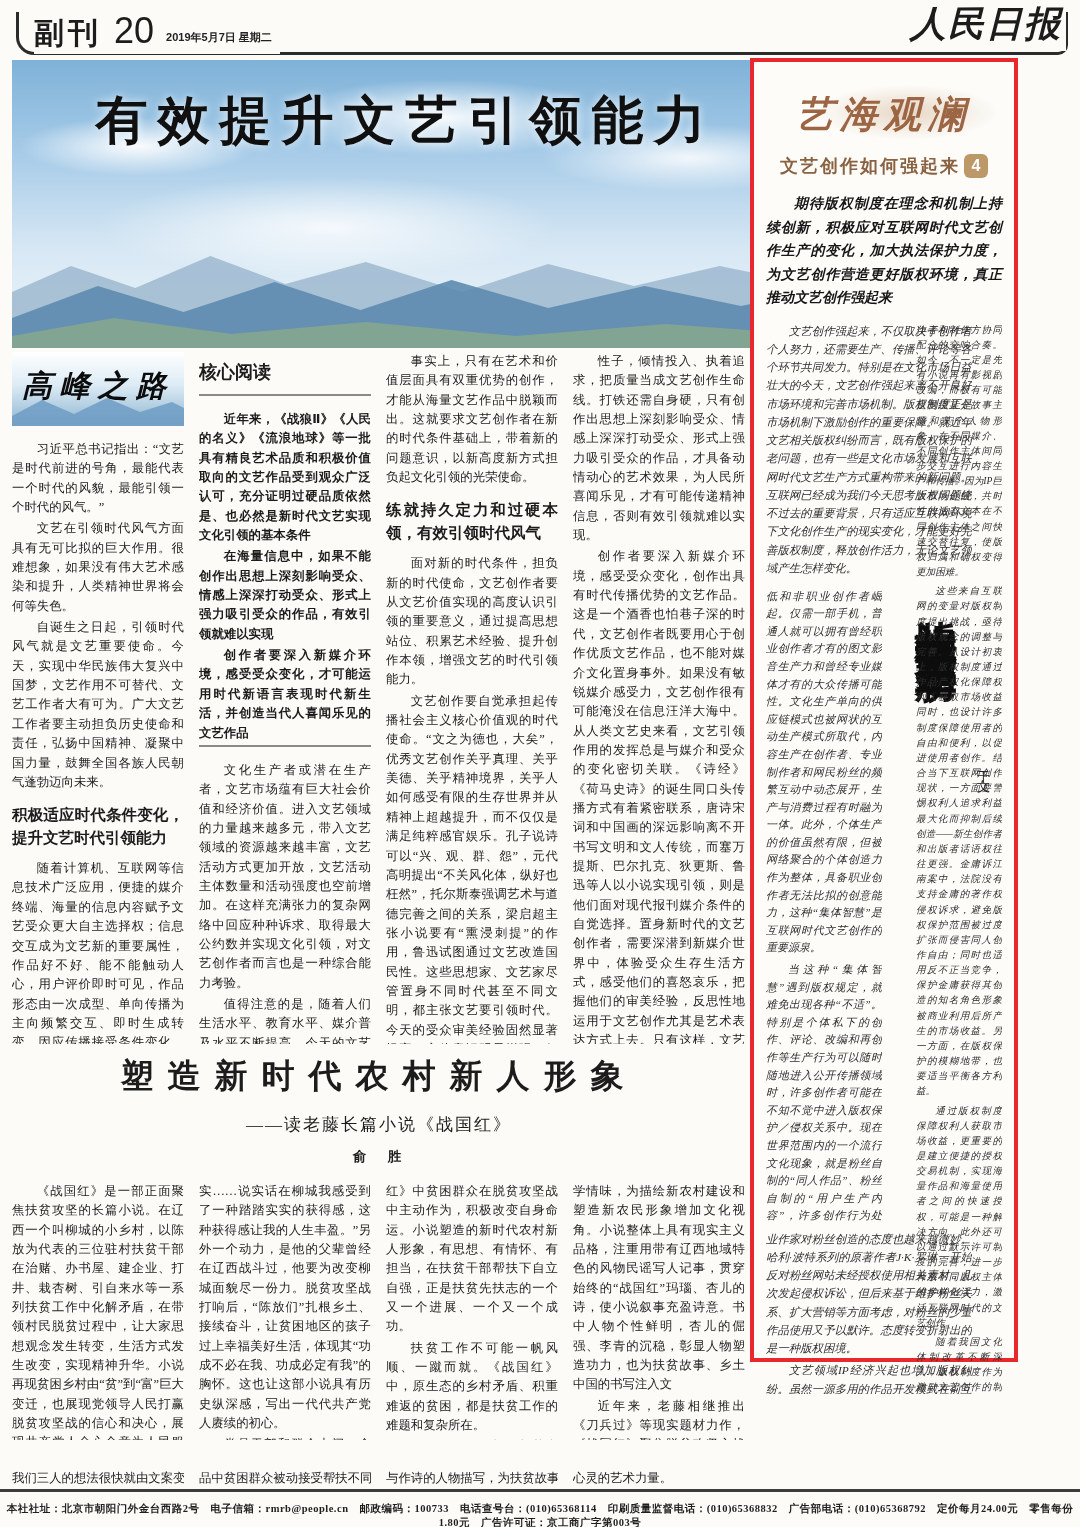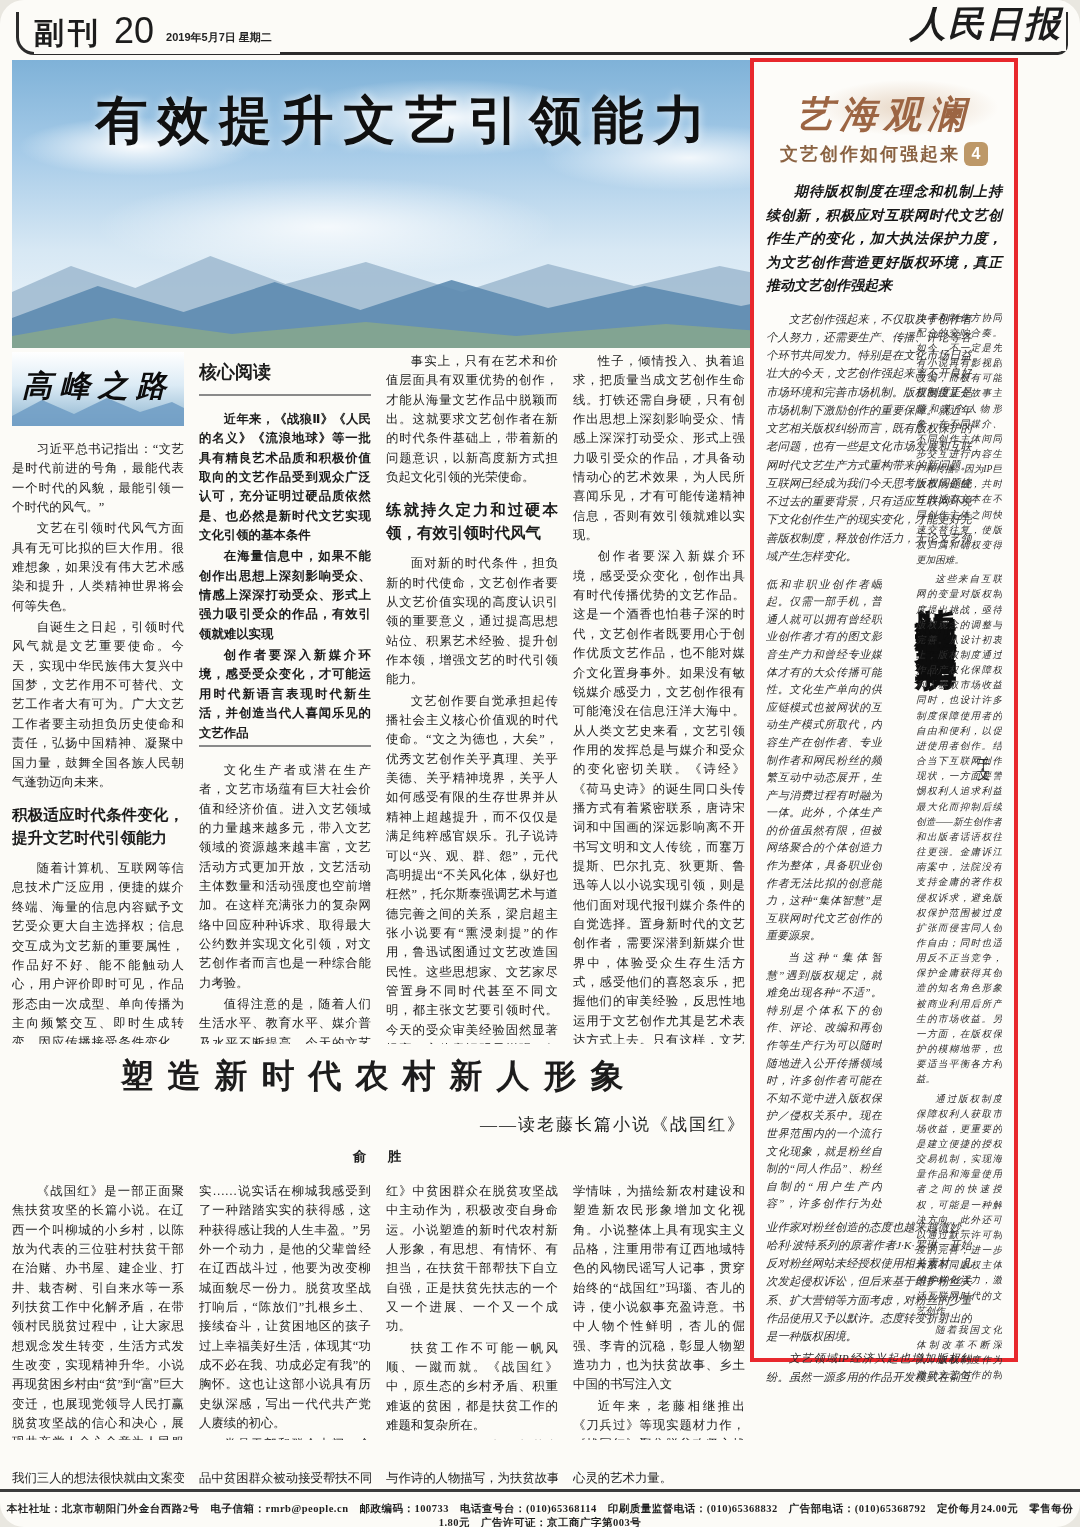--- a/index.html
+++ b/index.html
@@ -1,17 +1,17 @@
 <!DOCTYPE html>
 <html><head>
 <meta charset="utf-8">
 <style>
   html,body{margin:0;padding:0;background:#e9e7e0;}
   .page{position:relative;width:1080px;height:1527px;margin:0 auto;background:#fcfbf7;overflow:hidden;
-        font-family:"Liberation Serif","DejaVu Serif",serif;color:#1c1c1c;border-radius:24px;}
+        font-family:"Liberation Serif","DejaVu Serif",serif;color:#1c1c1c;}
   
   .hdr-rule{position:absolute;left:16px;top:12px;width:1046px;height:40px;
         border-left:3px solid #2b2b2b;border-bottom:3px solid #2b2b2b;border-right:3px solid #2b2b2b;
         border-bottom-left-radius:18px;border-bottom-right-radius:10px;}
   .hdr-left{position:absolute;left:34px;top:10px;display:flex;align-items:baseline;gap:12px;background:#fcfbf7;padding:0 8px 0 0;}
   .fukan{font-family:"Liberation Sans","DejaVu Sans",sans-serif;font-weight:700;font-size:30px;letter-spacing:4px;}
   .pagenum{font-family:"Liberation Sans","DejaVu Sans",sans-serif;font-weight:400;font-size:36px;}
   .hdate{font-family:"Liberation Sans","DejaVu Sans",sans-serif;font-weight:700;font-size:11px;color:#222;position:relative;top:-2px;}
   .masthead{position:absolute;right:14px;top:0;font-size:36px;font-weight:700;font-style:italic;letter-spacing:2px;background:#fcfbf7;padding:0 4px 2px 10px;}
   
@@ -37,40 +37,40 @@
   .peak-logo svg{position:absolute;left:0;bottom:0;width:100%;height:34px;}
   .peak-text{position:absolute;left:0;right:0;top:14px;text-align:center;font-weight:700;font-style:italic;font-size:30px;letter-spacing:8px;color:#0c0c0c;}
   .core-label{font-family:"Liberation Sans","DejaVu Sans",sans-serif;font-weight:700;font-size:18px;margin:8px 0 10px 0;}
   .core-rule{height:2px;background:#8a8a8a;margin:0 0 14px 0;}
   .core-item{font-size:13.6px;font-weight:600;line-height:1.85;text-indent:2em;margin:0 0 14px 0;font-family:"Liberation Sans","DejaVu Sans",sans-serif;}
   
   .redbox{position:absolute;left:750px;top:58px;width:268px;height:1304px;border:4px solid #e8282d;background:#fdfcf9;box-sizing:border-box;padding:10px 12px;}
   .rb-logo-wrap{position:relative;text-align:center;padding-top:18px;
       background:radial-gradient(ellipse 130px 40px at 60% 38%, rgba(205,170,135,.45), rgba(205,170,135,0) 70%);}
   .rb-logo{font-weight:700;font-style:italic;font-size:37px;letter-spacing:7px;color:#9c6543;}
-  .rb-series{margin-top:2px;display:flex;justify-content:center;align-items:center;gap:4px;}
+  .rb-series{margin-top:14px;display:flex;justify-content:center;align-items:center;gap:4px;}
   .rb-series-text{font-family:"Liberation Sans","DejaVu Sans",sans-serif;font-weight:700;font-size:18px;color:#8a6242;letter-spacing:2px;}
   .rb-badge{display:inline-block;width:24px;height:24px;border-radius:6px;background:#bd9868;color:#fff;
       font-family:"Liberation Sans","DejaVu Sans",sans-serif;font-weight:700;font-size:16px;line-height:24px;text-align:center;}
   .rb-intro{margin-top:14px;font-weight:700;font-style:italic;font-size:14px;line-height:1.68;text-indent:2em;color:#161616;text-align:justify;}
   .rb-body{position:relative;margin-top:12px;height:1072px;font-style:italic;color:#2e2e2e;}
   .rb-body p{margin:0 0 4px 0;text-indent:2em;line-height:1.6;text-align:justify;}
   .rgA{position:absolute;left:0;top:0;width:206px;height:262px;overflow:hidden;font-size:11.4px;}
   .rgB{position:absolute;left:0;top:266px;width:116px;height:638px;overflow:hidden;font-size:11px;}
   .rgD{position:absolute;left:0;top:908px;width:206px;height:164px;overflow:hidden;font-size:11.4px;}
   .rgR{position:absolute;right:0;top:0;width:86px;height:1072px;overflow:hidden;font-size:9.6px;}
   .rgR p{line-height:1.58;}
   .vtitle-wrap{position:absolute;left:122px;top:264px;width:96px;height:644px;}
   .vtitle{writing-mode:vertical-rl;font-family:"Liberation Sans","DejaVu Sans",sans-serif;font-weight:700;
       font-size:42px;letter-spacing:3px;color:#0d0d0d;margin:0 auto;height:644px;line-height:1.1;font-style:normal;}
   .vauthor{position:absolute;right:-8px;top:175px;writing-mode:vertical-rl;font-size:13px;letter-spacing:8px;color:#222;font-style:normal;}
   
   .review{position:absolute;left:12px;top:1054px;width:734px;}
   .rv-title{text-align:center;font-family:"Liberation Sans","DejaVu Sans",sans-serif;font-weight:700;font-size:33px;letter-spacing:14px;}
-  .rv-sub{text-align:right;font-size:17px;margin-top:14px;letter-spacing:2px;}
+  .rv-sub{text-align:center;font-size:17px;margin-top:14px;letter-spacing:2px;}
   .rv-author{text-align:center;font-size:13.5px;font-weight:700;margin-top:12px;letter-spacing:4px;}
   .rv-cols{display:flex;gap:15px;margin-top:16px;}
   .rv-col{width:172px;height:258px;overflow:hidden;text-align:justify;}
   .rv-col p{margin:0 0 2px 0;font-size:12.4px;line-height:1.56;text-indent:2em;}
   .cutline{position:absolute;left:12px;top:1470px;width:734px;display:flex;gap:15px;}
   .cutline span{display:block;width:172px;font-size:12.4px;white-space:nowrap;overflow:hidden;color:#222;}
   
   .plate{position:absolute;left:756px;top:1372px;width:316px;height:106px;box-sizing:border-box;
       border:2px solid #62cdea;outline:1px solid #9fe2f3;outline-offset:-6px;overflow:hidden;
       background:linear-gradient(#ffffff 0%,#f2f7fb 45%,#dcebf5 75%,#cfe2f0 100%);}

